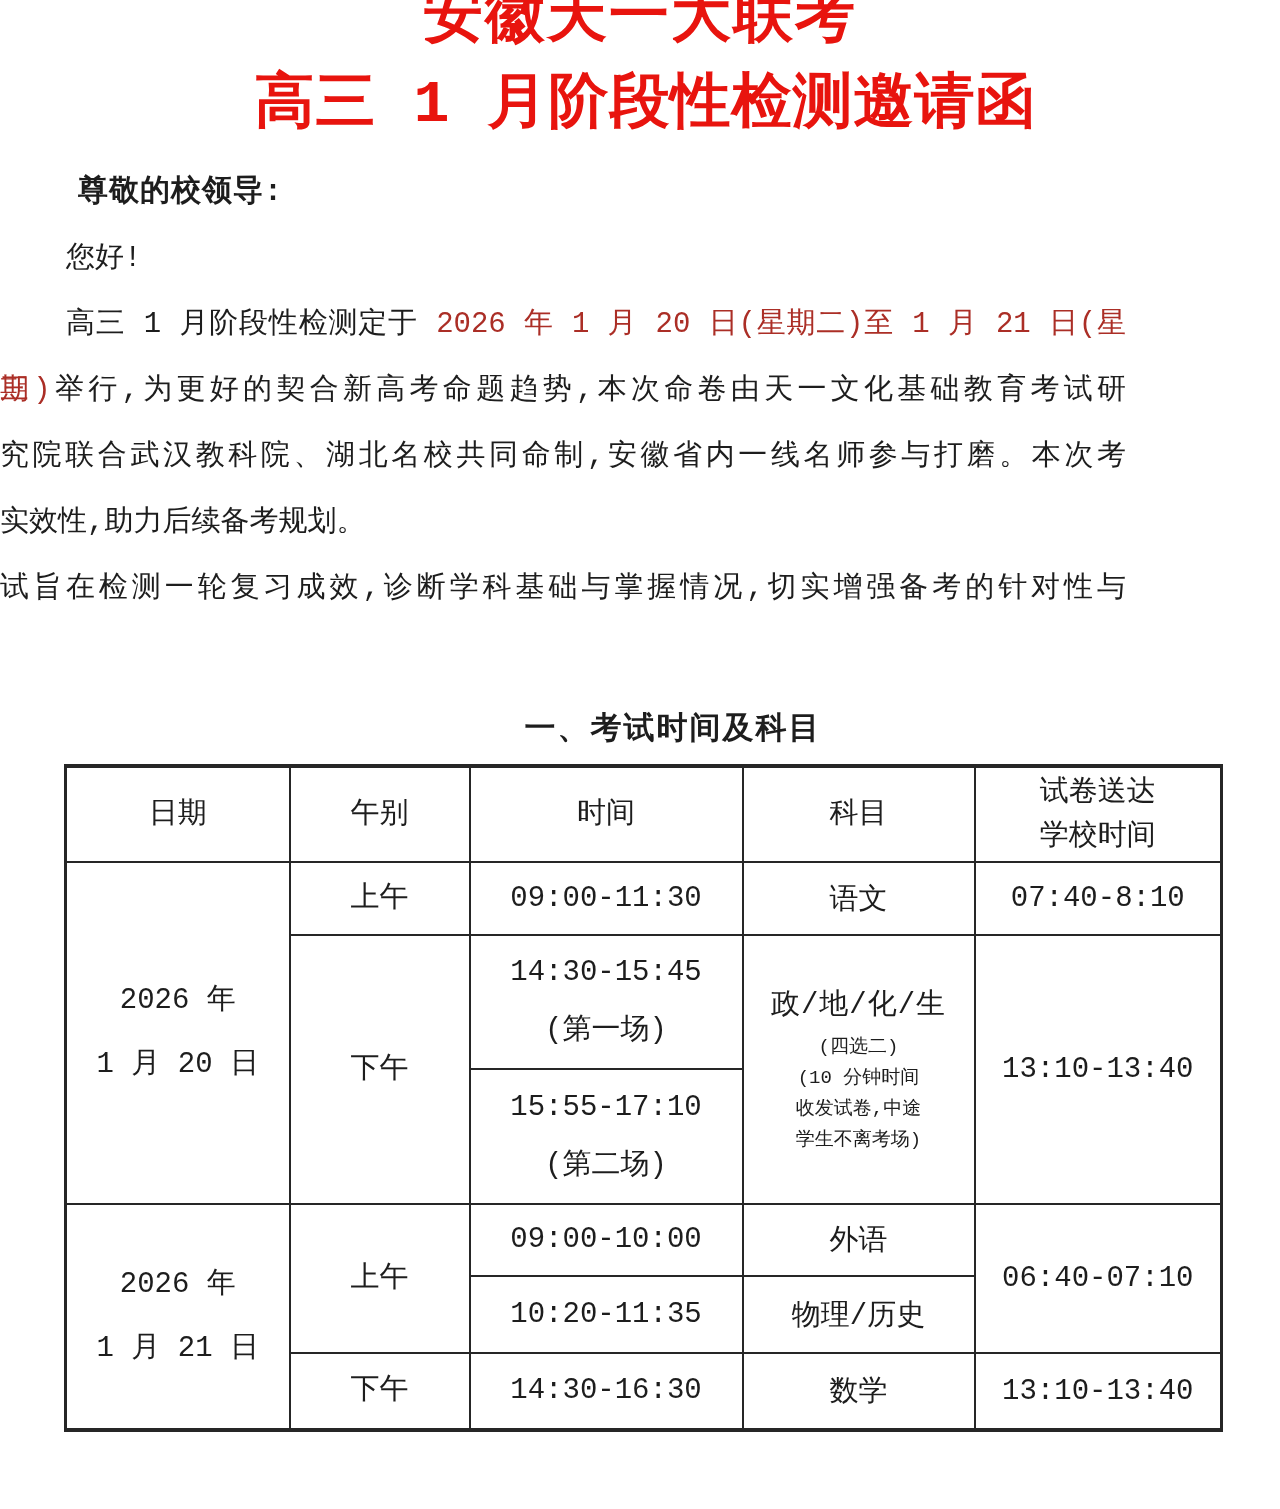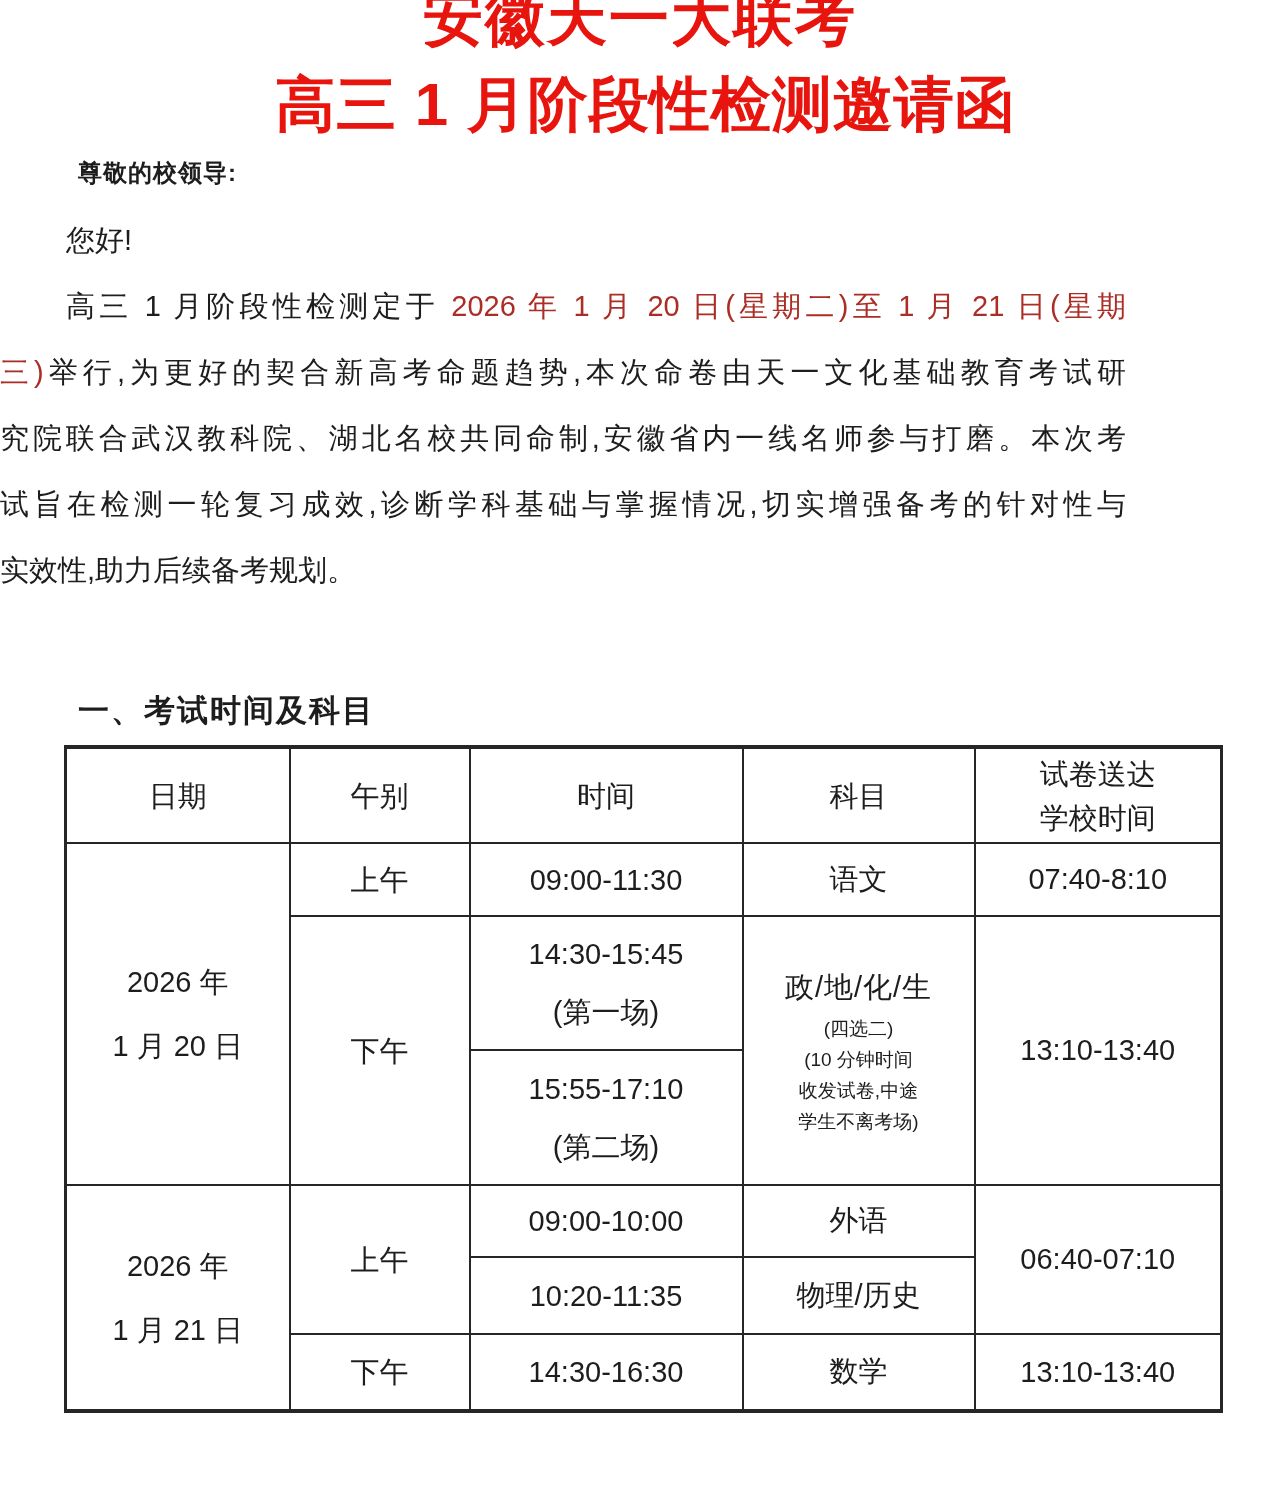--- a/index.html
+++ b/index.html
@@ -10,46 +10,46 @@
     --gray-line:#565656;
     --paper:#ffffff;
   }
   html,body{margin:0;padding:0;}
   body{background:#fff;}
   .page{
     position:relative;
     width:1280px;height:1509px;
     background:var(--paper);
     overflow:hidden;
-    font-family:Liberation Sans, sans-serif;
+    font-family:Liberation Mono, monospace;
     color:var(--ink);
   }
   .title{
     text-align:center;
     font-weight:bold;
     color:var(--title-red);
   }
   .title1{font-size:60px;line-height:70px;margin-top:-16px;letter-spacing:2px;}
   .title2{font-size:60px;line-height:74px;margin-top:14px;letter-spacing:1px;margin-left:11px;}
   .salutation{
-    margin:9px 0 0 78px;
-    font-size:24px;font-weight:bold;line-height:44px;letter-spacing:1px;
+    margin:28px 0 0 78px;
+    font-size:30px;font-weight:bold;line-height:44px;letter-spacing:1px;
   }
   .bodyline{
     width:1126px;
     font-size:29px;line-height:66px;height:66px;
     text-align:justify;
   }
   .bodyline.justify{text-align-last:justify;text-justify:inter-ideograph;}
   .bodyline.indent{text-indent:66px;}
   .greeting{margin-top:12px;}
   .para-red{color:var(--inline-red);}
   .section-heading{
     margin:86px 12px 0 78px;
-    font-size:31px;font-weight:bold;line-height:44px;letter-spacing:2px;
+    font-size:31px;font-weight:bold;line-height:44px;letter-spacing:2px;text-align:center;
   }
   table.schedule{
     margin:12px 0 0 64px;
     border-collapse:collapse;
     table-layout:fixed;
     width:1156px;
     border-top:4px solid var(--line);
     border-bottom:4px solid var(--line);
     border-left:3px solid var(--line);
     border-right:3px solid var(--line);
@@ -84,22 +84,22 @@
   <div class="title title2">高三 1 月阶段性检测邀请函</div>
 
   <div class="salutation">尊敬的校领导:</div>
 
   <div class="bodyline greeting indent">您好!</div>
 
   <div id="body-paragraph">
       <div class="bodyline justify indent"><span>高三 1 月阶段性检测定于 </span><span class="para-red">2026 年 1 月 20 日(星期二)至 1 月 21 日(星期</span></div>
       <div class="bodyline justify"><span class="para-red">三)</span><span>举行,为更好的契合新高考命题趋势,本次命卷由天一文化基础教育考试研</span></div>
       <div class="bodyline justify"><span>究院联合武汉教科院、湖北名校共同命制,安徽省内一线名师参与打磨。本次考</span></div>
+      <div class="bodyline"><span>实效性,助力后续备考规划。</span></div>
       <div class="bodyline justify"><span>试旨在检测一轮复习成效,诊断学科基础与掌握情况,切实增强备考的针对性与</span></div>
-      <div class="bodyline"><span>实效性,助力后续备考规划。</span></div>
     </div>
 
 
   <div class="section-heading">一、考试时间及科目</div>
 
   <table class="schedule">
     <colgroup>
       <col style="width:224px">
       <col style="width:180px">
       <col style="width:273px">

